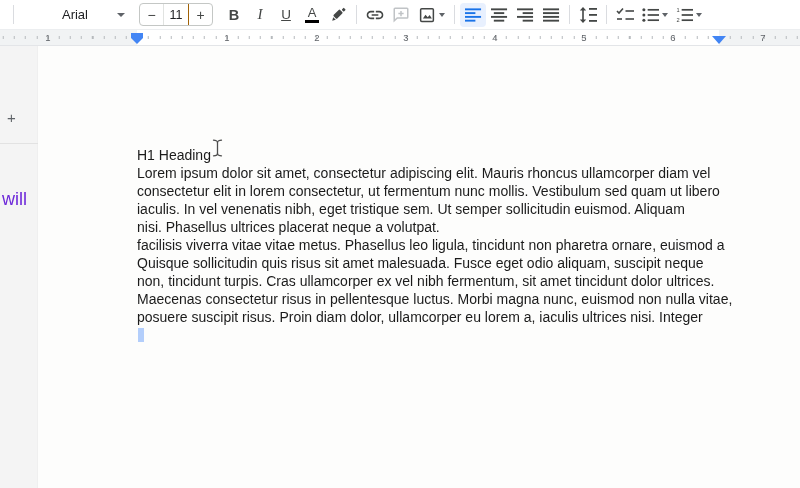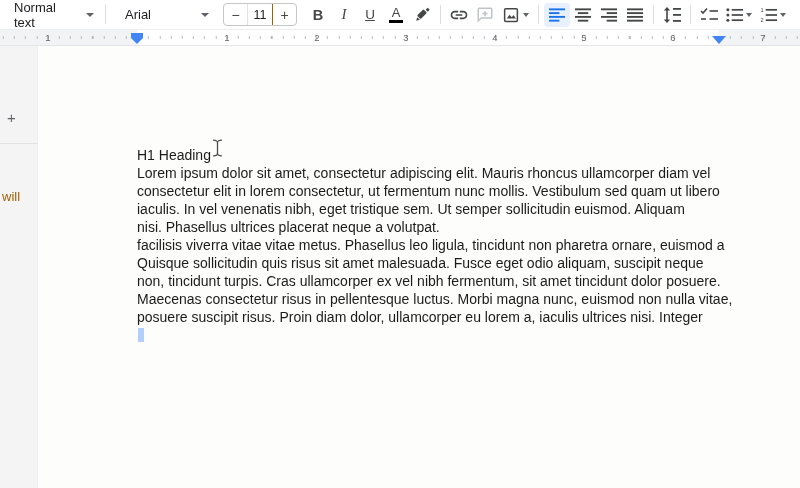--- a/index.html
+++ b/index.html
@@ -16,21 +16,21 @@
              color: #202124; font-size: 13px; cursor: pointer; flex: none; }
   .tb-dd { padding: 0 6px; }
   .tb-dd .dd-label { margin-right: 8px; }
   .chev { width: 0; height: 0; border-left: 4px solid transparent;
           border-right: 4px solid transparent; border-top: 4px solid #5f6368; }
   .sep { width: 1px; height: 19px; background: #dadce0; margin: 0 5px; flex: none; }
   .icon-btn { width: 26px; height: 24px; display: flex; align-items: center;
               justify-content: center; border-radius: 4px; flex: none; cursor: pointer; }
   .icon-btn.active { background: #e8f0fe; }
   .style-dd { width: 92px; }
-  .font-dd { width: 96px; margin-left: 8px; }
+  .font-dd { width: 96px; margin-left: 16px; text-align: center; }
   .font-dd .dd-label { flex: 1; }
 
   .size-group { display: flex; align-items: center; height: 23px;
                 border: 1px solid #c4c7c5; border-radius: 4px; margin: 0 8px; overflow: hidden; }
   .size-btn { width: 23px; height: 100%; display: flex; align-items: center; justify-content: center;
               font-size: 14px; color: #444746; cursor: pointer; }
   .size-val { width: 26px; height: 100%; display: flex; align-items: center; justify-content: center;
               font-size: 12.5px; color: #202124; border-left: 1px solid #e1e3e1;
               border-right: 1px solid #a16207; }
 
@@ -63,39 +63,35 @@
                   border-left: 7px solid transparent; border-right: 7px solid transparent;
                   border-top: 8px solid #4285f4; cursor: pointer; }
 
   
   .doc-area { position: absolute; top: 46px; left: 0; width: 800px; height: 442px;
               background: #fdfdfc; }
   .left-strip { position: absolute; left: 0; top: 0; width: 38px; height: 442px;
                 background: #f4f4f4; border-right: 1px solid #efefef; }
   .strip-plus { position: absolute; left: 7px; top: 63px; font-size: 15px; color: #5f6368; cursor: pointer; }
   .strip-line { position: absolute; left: 0; top: 97px; width: 38px; height: 1px; background: #e2e2e2; }
-  .strip-text { position: absolute; left: 2px; top: 143px; font-size: 13px; color: #a16207; white-space: nowrap; }
+  .strip-text { position: absolute; left: 2px; top: 143px; font-size: 18px; color: #6d28d9; white-space: nowrap; }
 
   .page-text { position: absolute; left: 137px; top: 100px; width: 590px;
                font-size: 14px; line-height: 18px; color: #1b1b1b; cursor: text; }
   .line { white-space: nowrap; }
   .sel-caret { display: inline-block; width: 6px; height: 14px; background: #b3cefb;
                vertical-align: -2px; margin-left: 1px; }
 
   .ibeam { position: absolute; left: 212px; top: 93px; z-index: 6; pointer-events: none; }
 </style>
 </head>
 <body>
 
 <div class="toolbar">
 
-  <div class="tb-item tb-dd style-dd">
-    <span class="dd-label">Normal text</span>
-    <span class="chev"></span>
-  </div>
 
   <div class="sep"></div>
 
   <div class="tb-item tb-dd font-dd">
     <span class="dd-label">Arial</span>
     <span class="chev"></span>
   </div>
 
   <div class="size-group">
     <div class="size-btn">−</div>
@@ -272,21 +268,21 @@
   </div>
 
   <div class="page-text">
     <div class="line">H1 Heading</div>
     <div class="line">Lorem ipsum dolor sit amet, consectetur adipiscing elit. Mauris rhoncus ullamcorper diam vel</div>
     <div class="line">consectetur elit in lorem consectetur, ut fermentum nunc mollis. Vestibulum sed quam ut libero</div>
     <div class="line">iaculis. In vel venenatis nibh, eget tristique sem. Ut semper sollicitudin euismod. Aliquam</div>
     <div class="line">nisi. Phasellus ultrices placerat neque a volutpat.</div>
     <div class="line">facilisis viverra vitae vitae metus. Phasellus leo ligula, tincidunt non pharetra ornare, euismod a</div>
     <div class="line">Quisque sollicitudin quis risus sit amet malesuada. Fusce eget odio aliquam, suscipit neque</div>
-    <div class="line">non, tincidunt turpis. Cras ullamcorper ex vel nibh fermentum, sit amet tincidunt dolor posuere.</div>
+    <div class="line">non, tincidunt turpis. Cras ullamcorper ex vel nibh fermentum, sit amet tincidunt dolor ultrices.</div>
     <div class="line">Maecenas consectetur risus in pellentesque luctus. Morbi magna nunc, euismod non nulla vitae,</div>
     <div class="line">posuere suscipit risus. Proin diam dolor, ullamcorper eu lorem a, iaculis ultrices nisi. Integer</div>
     <div class="line">
       <span class="sel-caret"></span>
     </div>
   </div>
 
   <svg class="ibeam" width="11" height="18" viewBox="0 0 11 18">
     <g stroke="#4d4d4d" stroke-width="1.3" fill="none" stroke-linecap="round">
       <path d="M1.5 1.2 C3.5 1.2 5.5 1.8 5.5 3.5 L5.5 14.5 C5.5 16.2 3.5 16.8 1.5 16.8"></path>

